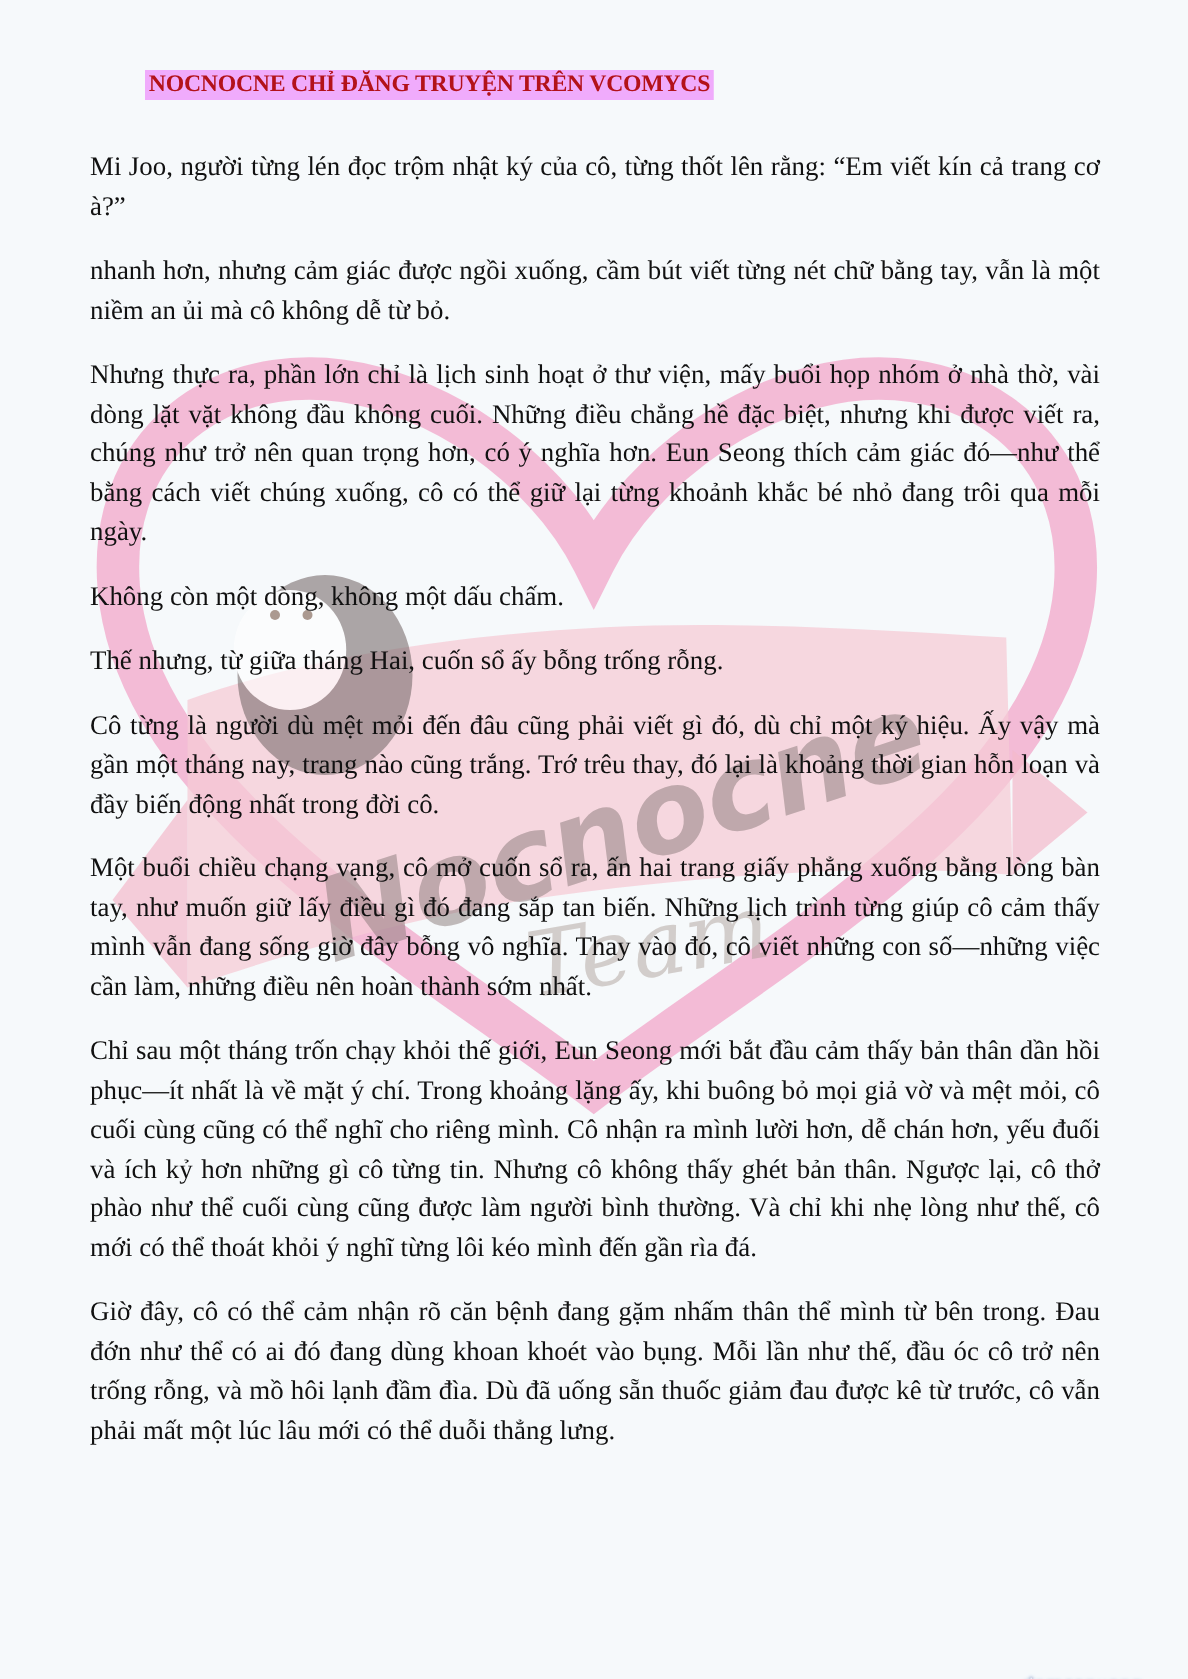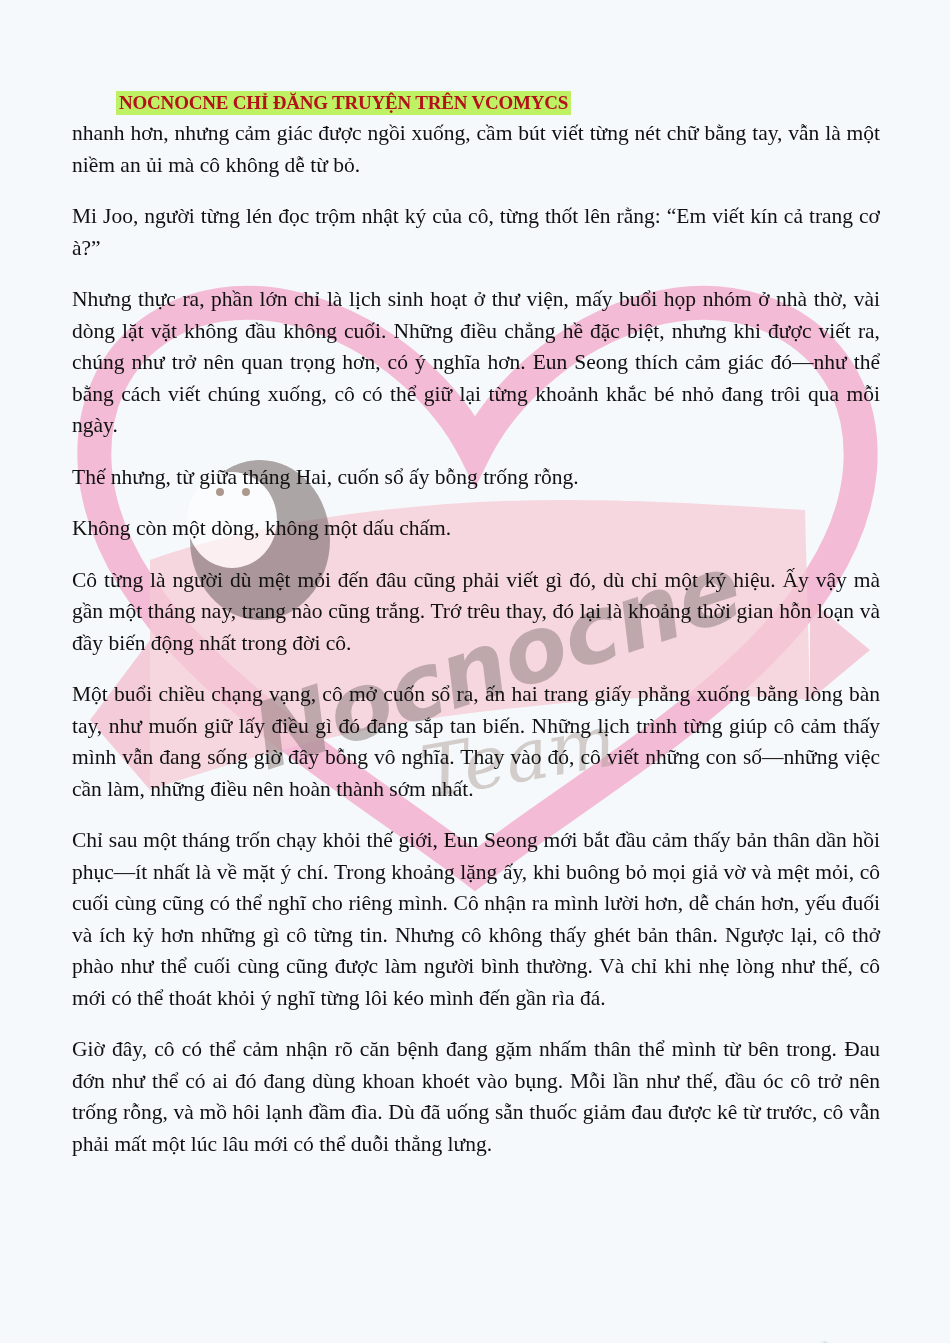--- a/index.html
+++ b/index.html
@@ -10,23 +10,22 @@
       font-family: "Liberation Serif", "DejaVu Serif", serif;
     }
     .watermark {
       position: absolute; left: 0; top: 0; width: 950px; height: 1343px;
       pointer-events: none; z-index: 0;
     }
     .header {
       position: absolute; left: 116px; top: 56px;
       font-family: "Liberation Serif", serif;
       font-weight: bold; font-size: 19px; color: #b3121a;
-      background: #bef264; padding: 1px 3px; letter-spacing: -0.2px;
+      background: #f0abfc; padding: 1px 3px; letter-spacing: -0.2px;
       z-index: 2;
-      margin-top: 35px;
     }
     .content {
       position: absolute; left: 72px; top: 118px; width: 808px;
       z-index: 2; color: #111;
     }
     .para {
       font-size: 21.5px; line-height: 31.5px; margin: 0 0 20px 0;
       text-align: justify;
     }
     .footer-logo {
@@ -60,25 +59,25 @@
     <circle cx="246" cy="492" r="4" fill="#7a5b4a"></circle>
   </g>
 
   <text x="230" y="700" transform="rotate(-18 470 620)" font-family="DejaVu Sans, sans-serif" font-weight="bold" font-style="italic" font-size="92" fill="#8a7a7a" opacity="0.5">Nocnocne</text>
   <text x="420" y="790" transform="rotate(-10 470 760)" font-family="DejaVu Serif, serif" font-style="italic" font-size="72" fill="#a89a92" opacity="0.45">Team</text>
 </svg>
 
 <div class="header">NOCNOCNE CHỈ ĐĂNG TRUYỆN TRÊN VCOMYCS</div>
 
 <div class="content">
+  <p class="para">Mi Joo, người từng lén đọc trộm nhật ký của cô, từng thốt lên rằng: “Em viết kín cả trang cơ à?”</p>
   <p class="para">nhanh hơn, nhưng cảm giác được ngồi xuống, cầm bút viết từng nét chữ bằng tay, vẫn là một niềm an ủi mà cô không dễ từ bỏ.</p>
-  <p class="para">Mi Joo, người từng lén đọc trộm nhật ký của cô, từng thốt lên rằng: “Em viết kín cả trang cơ à?”</p>
   <p class="para">Nhưng thực ra, phần lớn chỉ là lịch sinh hoạt ở thư viện, mấy buổi họp nhóm ở nhà thờ, vài dòng lặt vặt không đầu không cuối. Những điều chẳng hề đặc biệt, nhưng khi được viết ra, chúng như trở nên quan trọng hơn, có ý nghĩa hơn. Eun Seong thích cảm giác đó—như thể bằng cách viết chúng xuống, cô có thể giữ lại từng khoảnh khắc bé nhỏ đang trôi qua mỗi ngày.</p>
+  <p class="para">Không còn một dòng, không một dấu chấm.</p>
   <p class="para">Thế nhưng, từ giữa tháng Hai, cuốn sổ ấy bỗng trống rỗng.</p>
-  <p class="para">Không còn một dòng, không một dấu chấm.</p>
   <p class="para">Cô từng là người dù mệt mỏi đến đâu cũng phải viết gì đó, dù chỉ một ký hiệu. Ấy vậy mà gần một tháng nay, trang nào cũng trắng. Trớ trêu thay, đó lại là khoảng thời gian hỗn loạn và đầy biến động nhất trong đời cô.</p>
   <p class="para">Một buổi chiều chạng vạng, cô mở cuốn sổ ra, ấn hai trang giấy phẳng xuống bằng lòng bàn tay, như muốn giữ lấy điều gì đó đang sắp tan biến. Những lịch trình từng giúp cô cảm thấy mình vẫn đang sống giờ đây bỗng vô nghĩa. Thay vào đó, cô viết những con số—những việc cần làm, những điều nên hoàn thành sớm nhất.</p>
   <p class="para">Chỉ sau một tháng trốn chạy khỏi thế giới, Eun Seong mới bắt đầu cảm thấy bản thân dần hồi phục—ít nhất là về mặt ý chí. Trong khoảng lặng ấy, khi buông bỏ mọi giả vờ và mệt mỏi, cô cuối cùng cũng có thể nghĩ cho riêng mình. Cô nhận ra mình lười hơn, dễ chán hơn, yếu đuối và ích kỷ hơn những gì cô từng tin. Nhưng cô không thấy ghét bản thân. Ngược lại, cô thở phào như thể cuối cùng cũng được làm người bình thường. Và chỉ khi nhẹ lòng như thế, cô mới có thể thoát khỏi ý nghĩ từng lôi kéo mình đến gần rìa đá.</p>
   <p class="para">Giờ đây, cô có thể cảm nhận rõ căn bệnh đang gặm nhấm thân thể mình từ bên trong. Đau đớn như thể có ai đó đang dùng khoan khoét vào bụng. Mỗi lần như thế, đầu óc cô trở nên trống rỗng, và mồ hôi lạnh đầm đìa. Dù đã uống sẵn thuốc giảm đau được kê từ trước, cô vẫn phải mất một lúc lâu mới có thể duỗi thẳng lưng.</p>
 </div>
 
 <div class="footer-logo">Vcomycs</div>
 <div class="footer-credit">damconuong</div>
 
 </body></html>

